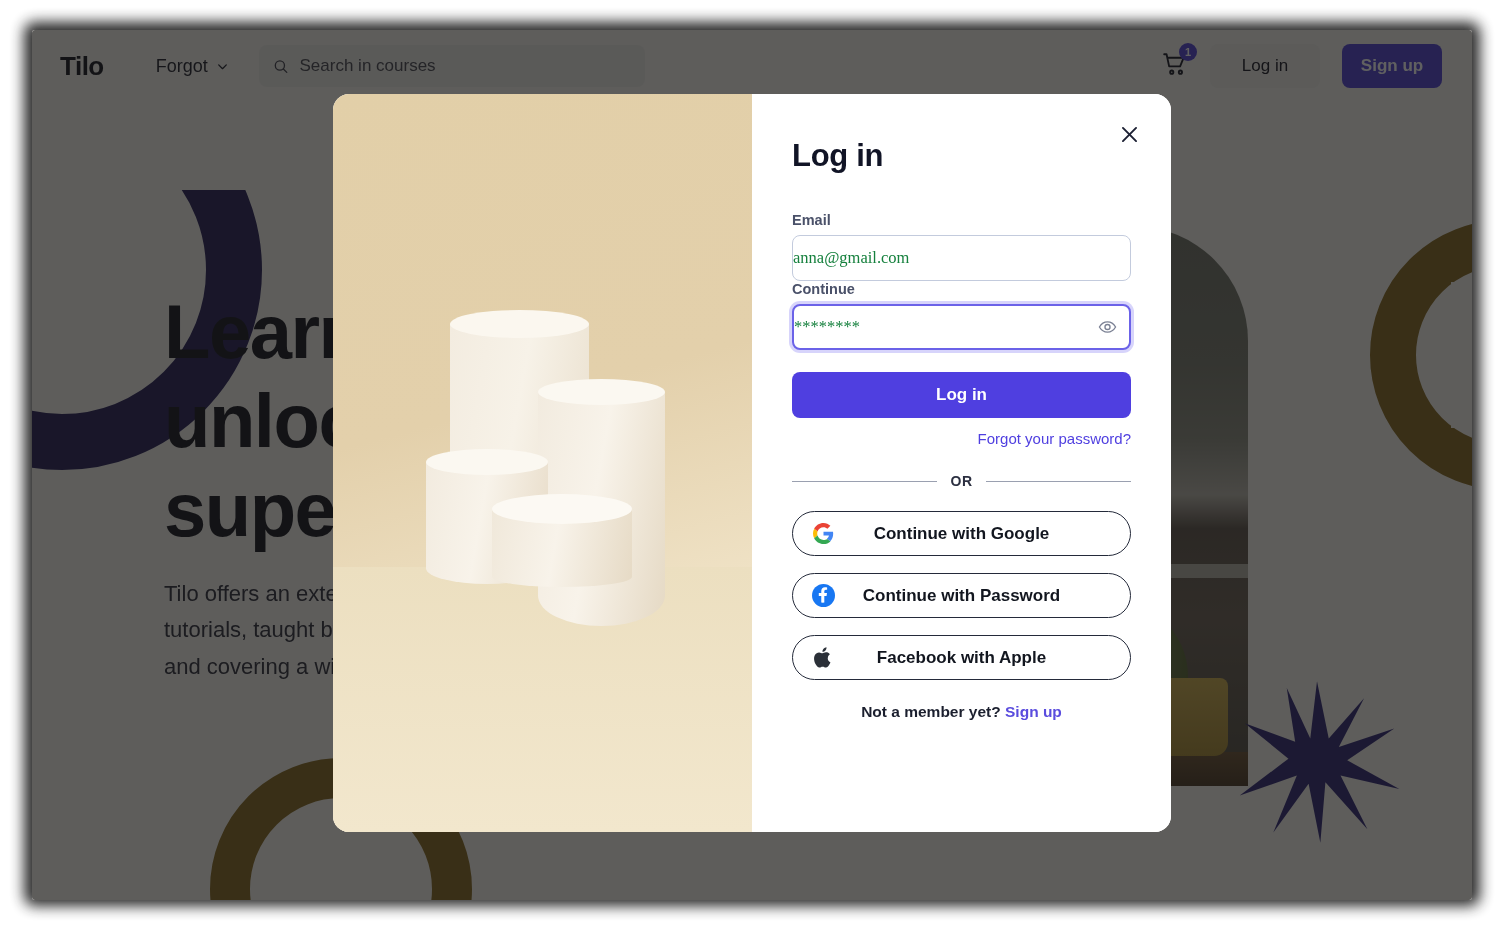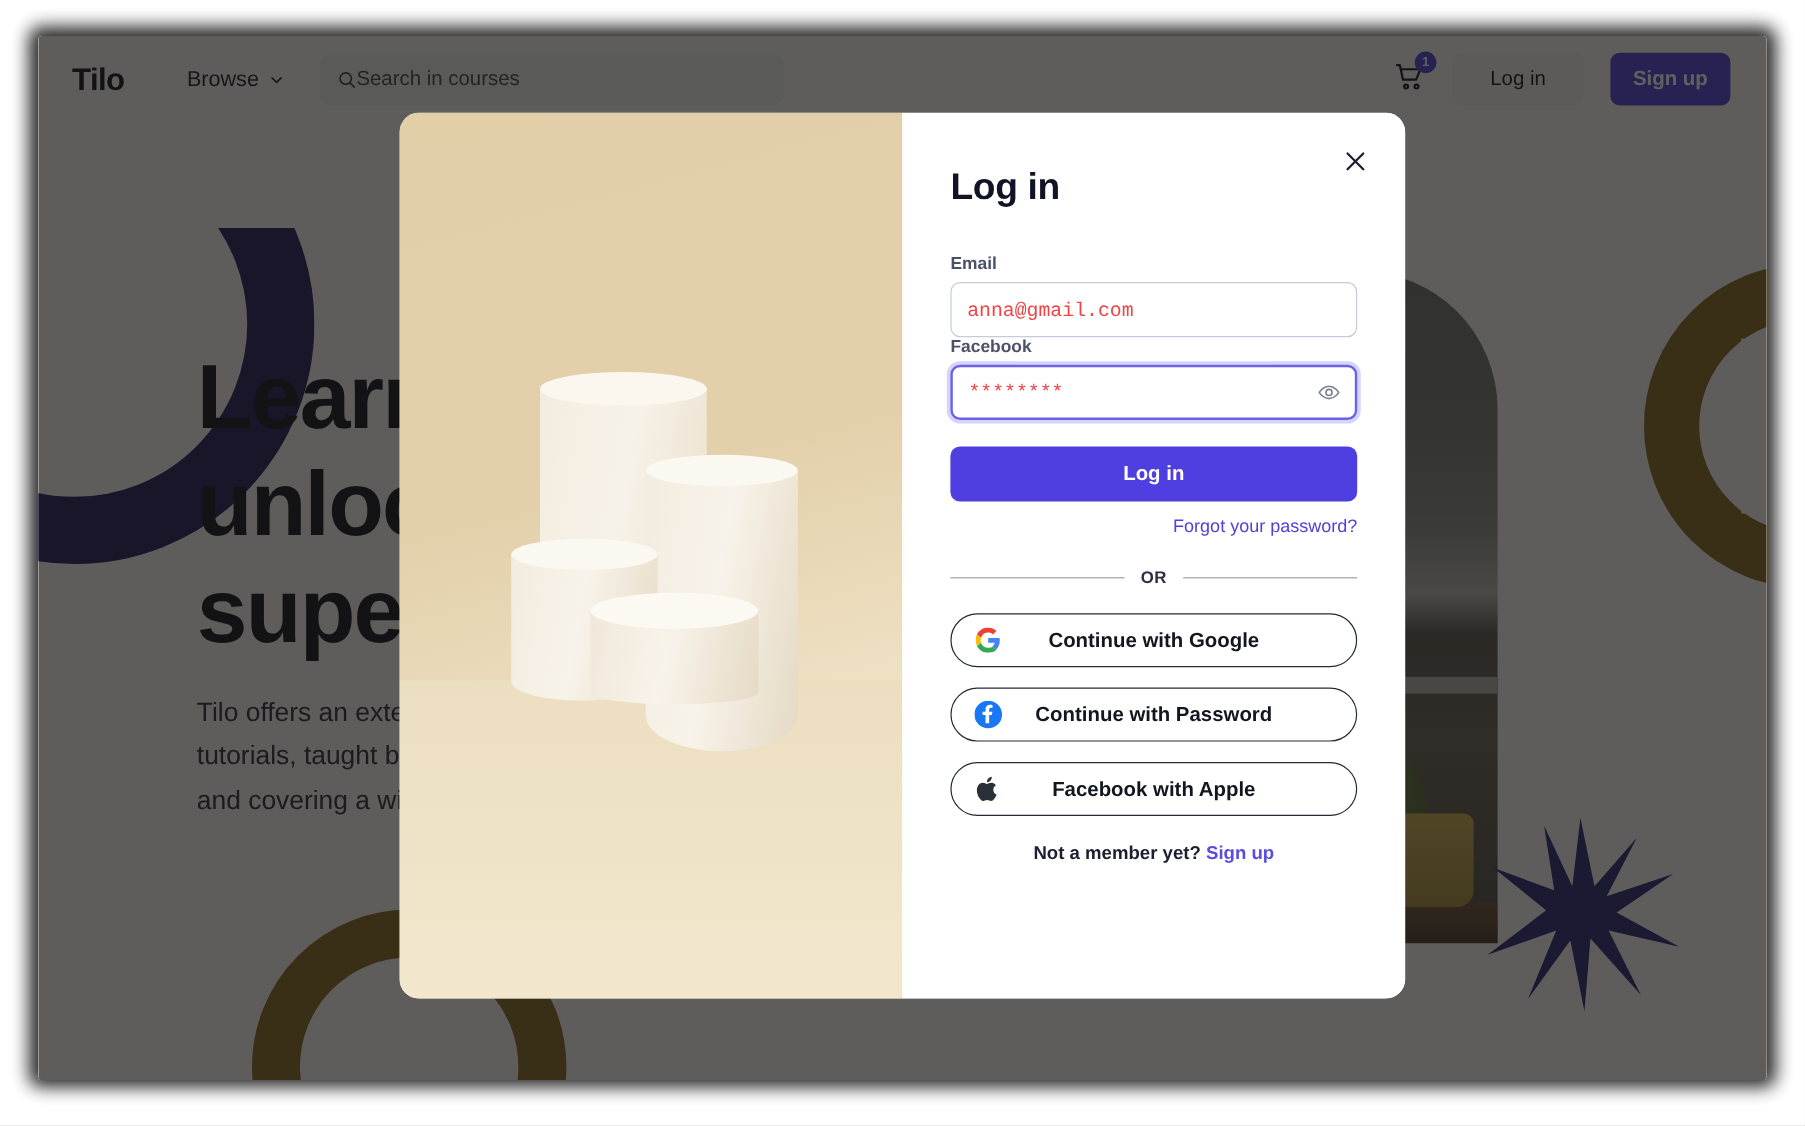--- a/index.html
+++ b/index.html
@@ -145,21 +145,21 @@
     font-size: 18px; font-weight: 500; color: #1b1b26;
     cursor: pointer;
   }
   .chev { width: 13px; height: 13px; display: inline-block; }
   #search-box {
     margin-left: 30px;
     width: 386px; height: 42px;
     border-radius: 8px;
     background: rgba(230,228,222,.55);
     display: flex; align-items: center;
-    padding: 0 14px; 
+    padding: 0 14px; gap: 11px;
   }
   #search-input {
     border: none; background: transparent; outline: none;
     font-family: "Liberation Sans", sans-serif;
     font-size: 17px; color: #3a3a46; width: 100%;
   }
   #search-input::placeholder { color: #45454f; }
   #header-right {
     margin-left: auto; display: flex; align-items: center; gap: 22px;
   }
@@ -265,23 +265,23 @@
     font-size: 14.5px; font-weight: 700;
     color: #4a5169;
     margin-bottom: 7px;
   }
   .input-wrap { position: relative; }
   .text-input {
     width: 100%; height: 46px;
     border-radius: 8px;
     border: 1px solid #c3cbdd;
     background: #fff;
-    padding: 0 44px 0 13px;
-    font-family: Liberation Mono, monospace;
-    font-size: 16.5px; color: #ef4444;
+    padding: 0 44px 0 0;
+    font-family: Liberation Serif, serif;
+    font-size: 16.5px; color: #15803d;
     outline: none;
   }
   .text-input.focused {
     border: 2px solid #6b62e8;
     box-shadow: 0 0 0 3px rgba(124,112,242,.30);
   }
   #eye-btn {
     position: absolute; right: 12px; top: 50%;
     transform: translateY(-50%);
     background: none; border: none; cursor: pointer;
@@ -378,21 +378,21 @@
 unloc
 super</h1>
       <p id="hero-sub" style="white-space: pre;">Tilo offers an exten
 tutorials, taught by
 and covering a wid</p>
 
       <div id="header">
         <div id="logo">Tilo</div>
 
         <div id="browse">
-          <span>Browse</span>
+          <span>Forgot</span>
           <svg class="chev" viewBox="0 0 24 24" fill="none" stroke="#1b1b26" stroke-width="2.4" stroke-linecap="round" stroke-linejoin="round">
             <polyline points="5 9 12 16 19 9"></polyline>
           </svg>
         </div>
 
         <div id="search-box">
           <svg width="17" height="17" viewBox="0 0 24 24" fill="none" stroke="#3d3d49" stroke-width="2" stroke-linecap="round">
             <circle cx="10.5" cy="10.5" r="7"></circle>
               <line x1="15.8" y1="15.8" x2="21" y2="21"></line>
           </svg>
@@ -450,21 +450,21 @@
         <h2 id="modal-title">Log in</h2>
 
         <div class="field">
           <label class="field-label">Email</label>
           <div class="input-wrap">
             <input class="text-input" type="text" value="anna@gmail.com" style="">
           </div>
         </div>
 
         <div class="field">
-          <label class="field-label">Facebook</label>
+          <label class="field-label">Continue</label>
           <div class="input-wrap">
             <input class="text-input focused" type="text" value="********" style="">
             <button id="eye-btn">
               <svg width="19" height="19" viewBox="0 0 24 24" fill="none" stroke="currentColor" stroke-width="1.7">
                 <path d="M1.8 12S5.5 5.5 12 5.5 22.2 12 22.2 12 18.5 18.5 12 18.5 1.8 12 1.8 12z"></path>
                 <circle cx="12" cy="12" r="3.2"></circle>
               </svg>
             </button>
           </div>
         </div>

